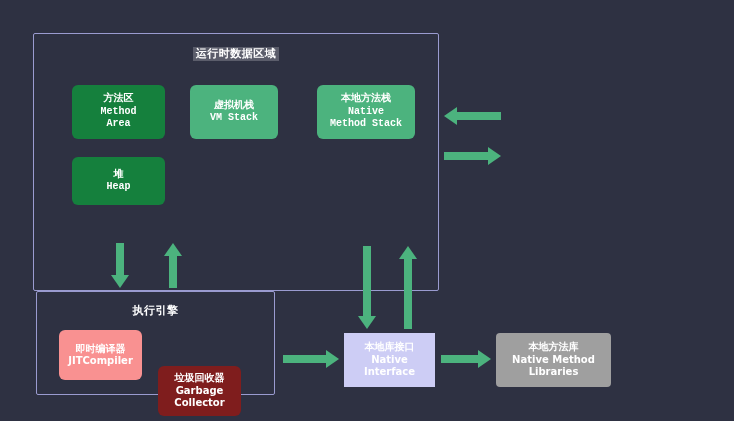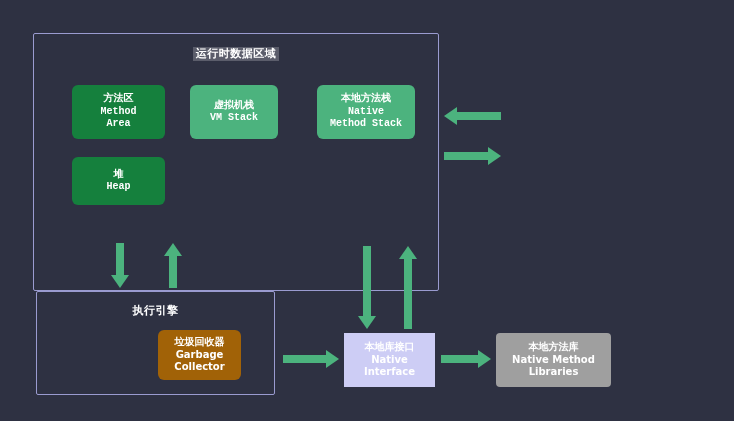--- a/index.html
+++ b/index.html
@@ -69,21 +69,21 @@
     color: #ffffff;
     padding: 2px 4px;
   }
   .node .cn { font-size: 10px; font-weight: bold; display:block; }
   .node .en { font-size: 10px; font-weight: bold; display:block; }
   .node .cn.hl { background: rgba(225,225,232,0.35); padding: 0 3px; }
 
   .node.purple { background: #15803d; }
   .node.green  { background: #4cb37e; }
   .node.pink   { background: #f99191; }
-  .node.orange { background: #a16207; }
+  .node.orange { background: #7f1d1d; margin-top: 36px; }
   .node.lav    { background: #cdcdf5; color: #ffffff; }
   .node.gray   { background: #9f9f9f; color: #ffffff; }
 
   
   .card {
     border-radius: 7px;
     display: flex;
     align-items: center;
     justify-content: center;
     font-size: 10px;
@@ -150,20 +150,24 @@
     </div>
 
   </div>
 
 
   <div class="abs panel" style="left:36px; top:291px; width:239px; height:104px;text-decoration:underline;">
     <div class="panel-title" style="top:11px;">
       <span>执行引擎</span>
     </div>
 
+    <div class="abs node pink" style="left:22px; top:38px; width:83px; height:50px;">
+      <span class="cn">即时编译器</span>
+      <span class="en">JITCompiler</span>
+    </div>
 
     <div class="abs node orange" style="left:121px; top:38px; width:83px; height:50px;">
       <span class="cn">垃圾回收器</span>
       <span class="en">Garbage</span>
       <span class="en">Collector</span>
     </div>
   </div>
 
   <div class="abs node lav" style="left:344px; top:333px; width:91px; height:54px; border-radius:0;">
     <span class="cn">本地库接口</span>

